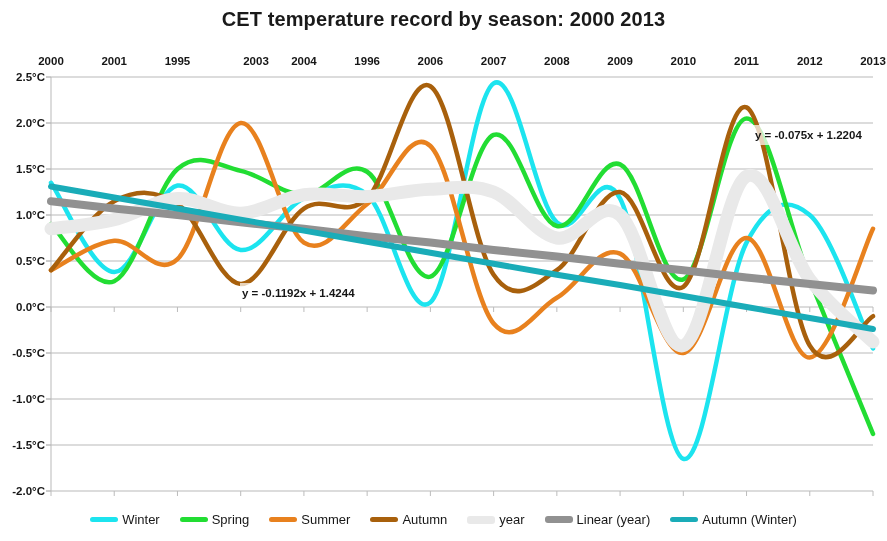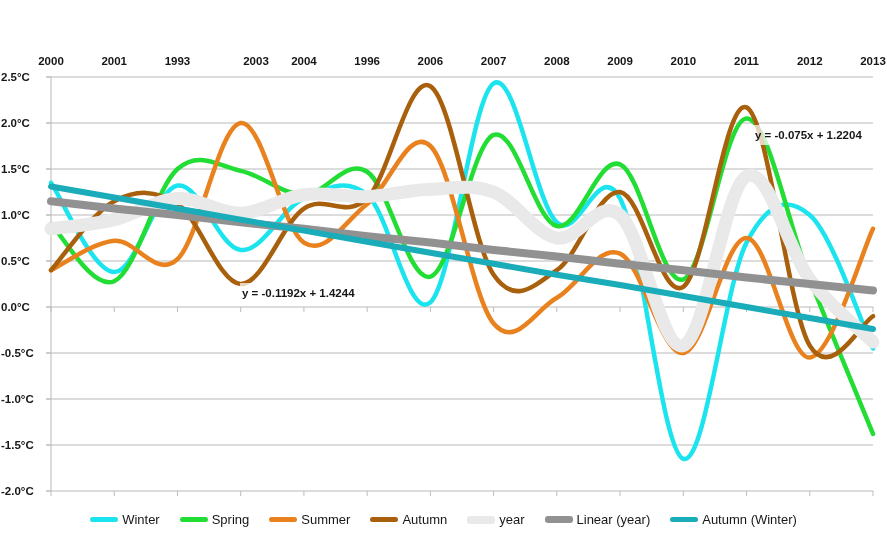--- a/index.html
+++ b/index.html
@@ -17,21 +17,21 @@
     font-size:20px;font-weight:700;color:#1a1a1a;
     letter-spacing:0.1px;
   }
   #plot{
     position:absolute;left:51px;top:77px;width:822px;height:414px;
   }
   #svg-layer{position:absolute;left:0;top:0;width:887px;height:541px;pointer-events:none;}
   .y-tick-label{
     position:absolute;
     font-size:11.5px;font-weight:700;color:#161616;
-    text-align:left;width:44px;
+    text-align:right;width:44px;
     transform:translateY(-50%);
     white-space:nowrap;
   }
   .x-tick-label{
     position:absolute;top:52px;
     font-size:11.5px;font-weight:700;color:#161616;
     text-align:center;width:60px;
     transform:translateX(-30px);
     white-space:nowrap;
   }
@@ -53,38 +53,39 @@
   }
   .legend-label{
     font-size:13px;font-weight:400;color:#171717;white-space:nowrap;
   }
 </style>
 </head>
 <body>
 
 <div id="chart-root">
 
+  <div id="chart-title">CET temperature record by season:  2000 2013</div>
 
   <div id="plot">
     <div id="y-ticks">
         <div class="y-tick-label" style="left: -50px; top: 0px;">2.5°C</div>
         <div class="y-tick-label" style="left: -50px; top: 46px;">2.0°C</div>
         <div class="y-tick-label" style="left: -50px; top: 92px;">1.5°C</div>
         <div class="y-tick-label" style="left: -50px; top: 138px;">1.0°C</div>
         <div class="y-tick-label" style="left: -50px; top: 184px;">0.5°C</div>
         <div class="y-tick-label" style="left: -50px; top: 230px;">0.0°C</div>
         <div class="y-tick-label" style="left: -50px; top: 276px;">-0.5°C</div>
         <div class="y-tick-label" style="left: -50px; top: 322px;">-1.0°C</div>
         <div class="y-tick-label" style="left: -50px; top: 368px;">-1.5°C</div>
         <div class="y-tick-label" style="left: -50px; top: 414px;">-2.0°C</div>
       </div>
     <div id="x-ticks">
         <div class="x-tick-label" style="left: 0px; top: -22px;">2000</div>
         <div class="x-tick-label" style="left: 63.2308px; top: -22px;">2001</div>
-        <div class="x-tick-label" style="left: 126.462px; top: -22px;">1993</div>
+        <div class="x-tick-label" style="left: 126.462px; top: -22px;">1995</div>
         <div class="x-tick-label" style="left: 205px; top: -22px; text-align: center;">2003</div>
         <div class="x-tick-label" style="left: 252.923px; top: -22px;">2004</div>
         <div class="x-tick-label" style="left: 316.154px; top: -22px;">1996</div>
         <div class="x-tick-label" style="left: 379.385px; top: -22px;">2006</div>
         <div class="x-tick-label" style="left: 442.615px; top: -22px;">2007</div>
         <div class="x-tick-label" style="left: 505.846px; top: -22px;">2008</div>
         <div class="x-tick-label" style="left: 569.077px; top: -22px;">2009</div>
         <div class="x-tick-label" style="left: 632.308px; top: -22px;">2010</div>
         <div class="x-tick-label" style="left: 695.538px; top: -22px;">2011</div>
         <div class="x-tick-label" style="left: 758.769px; top: -22px;">2012</div>

